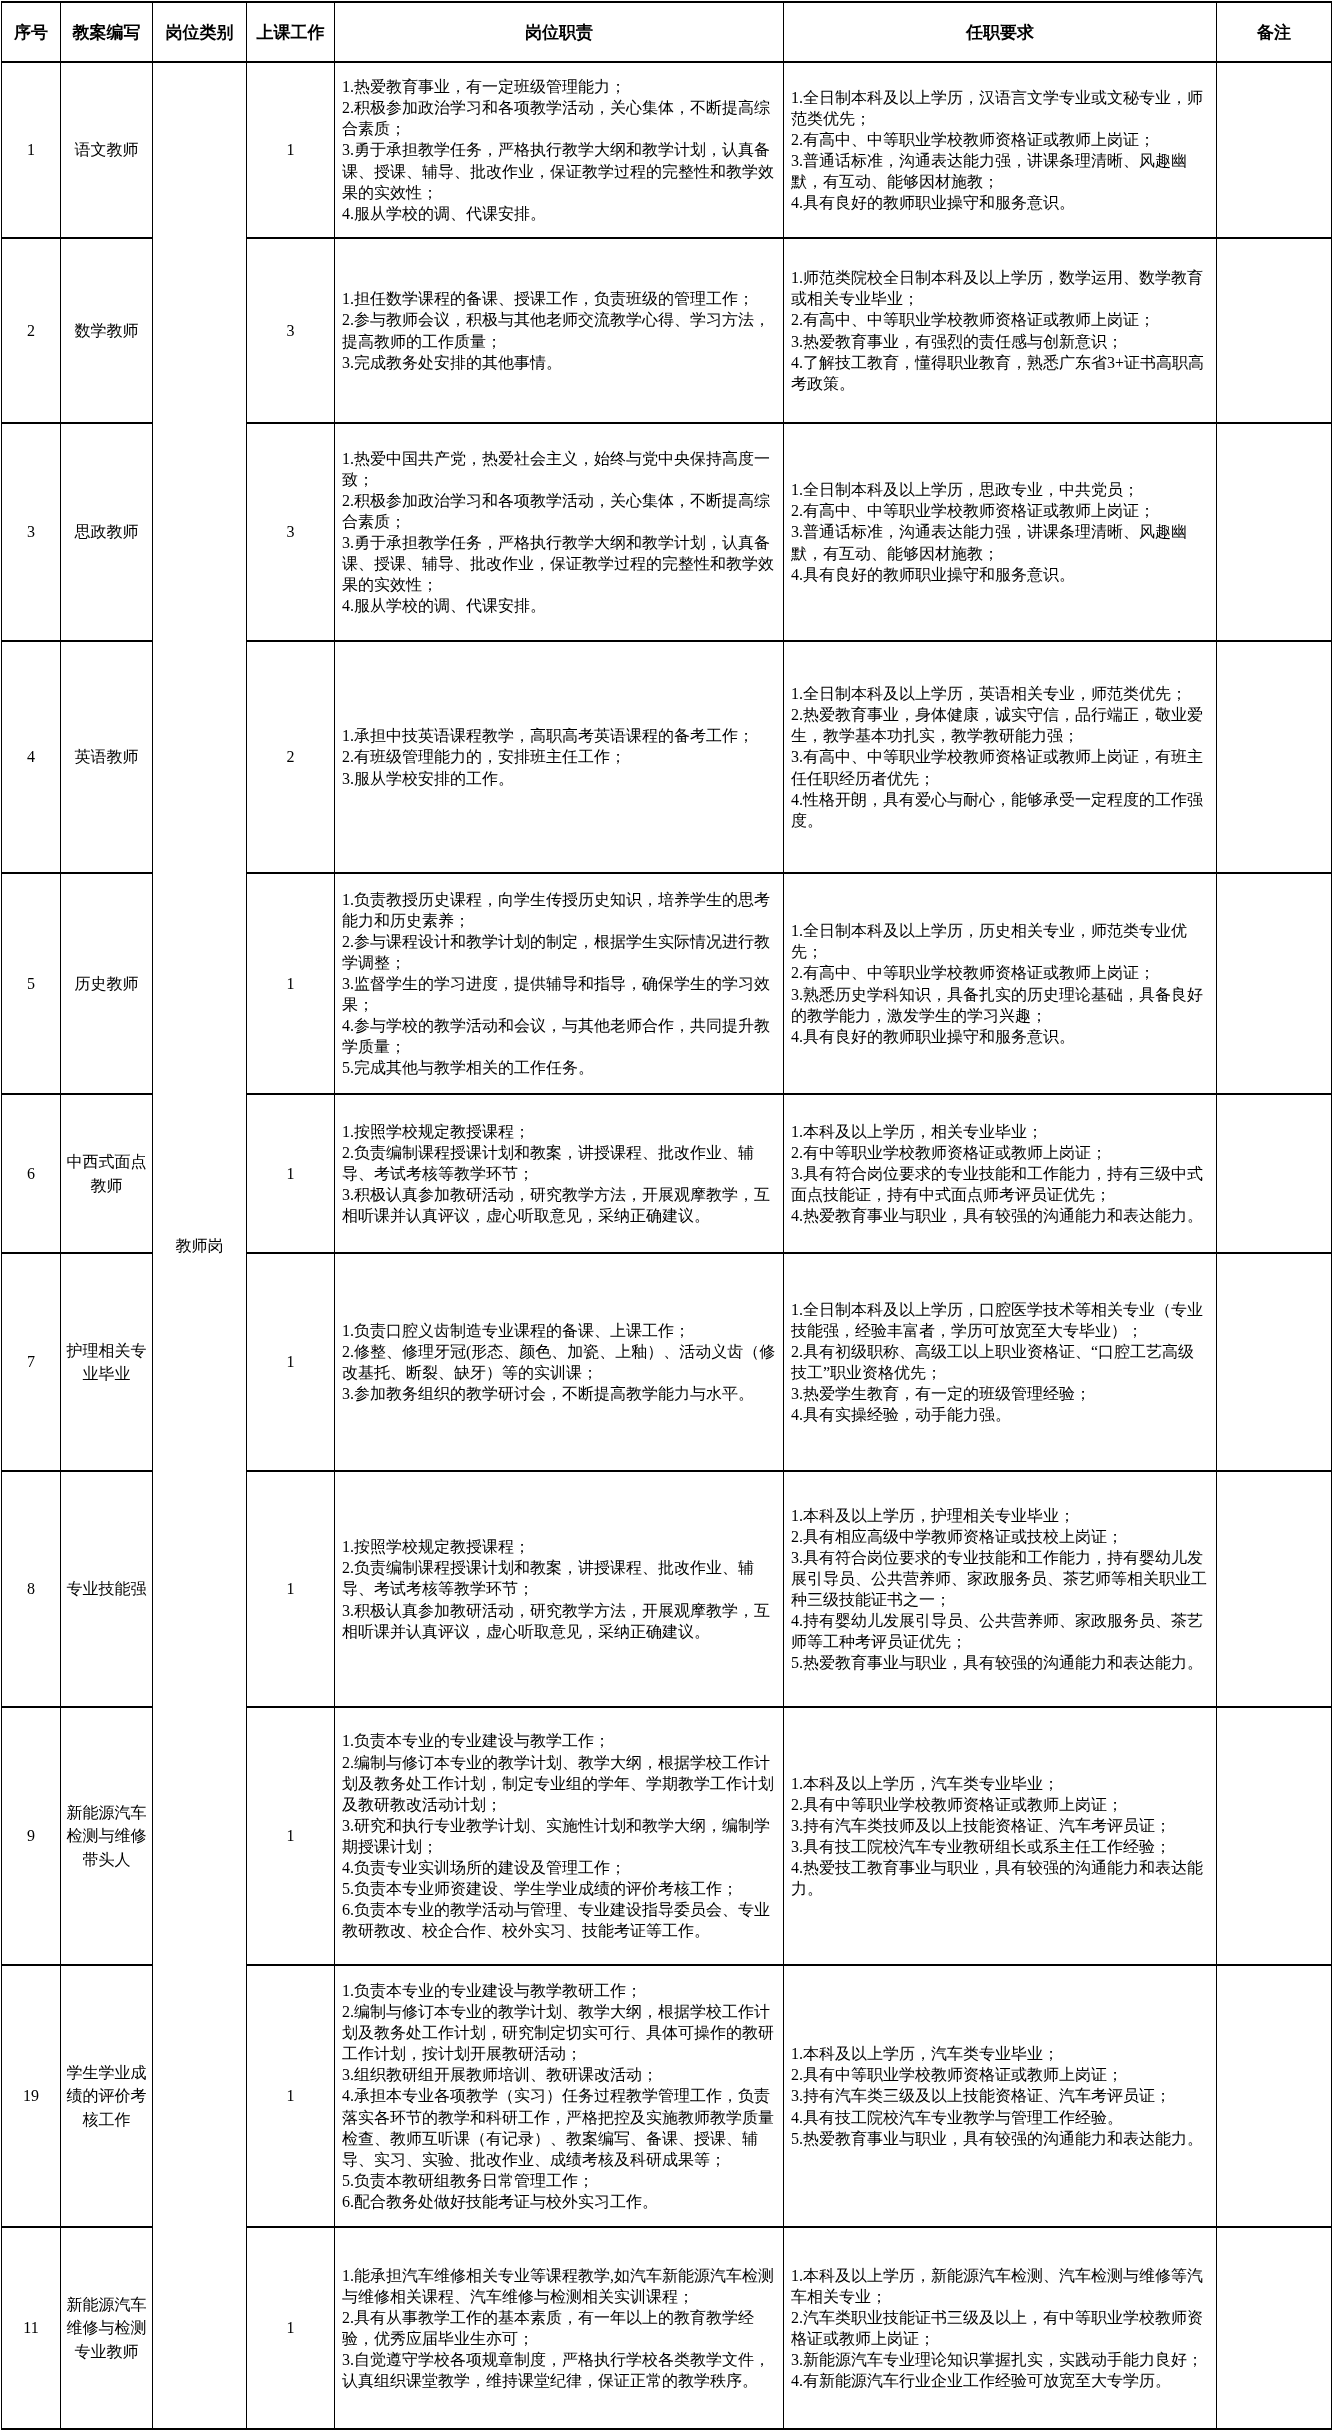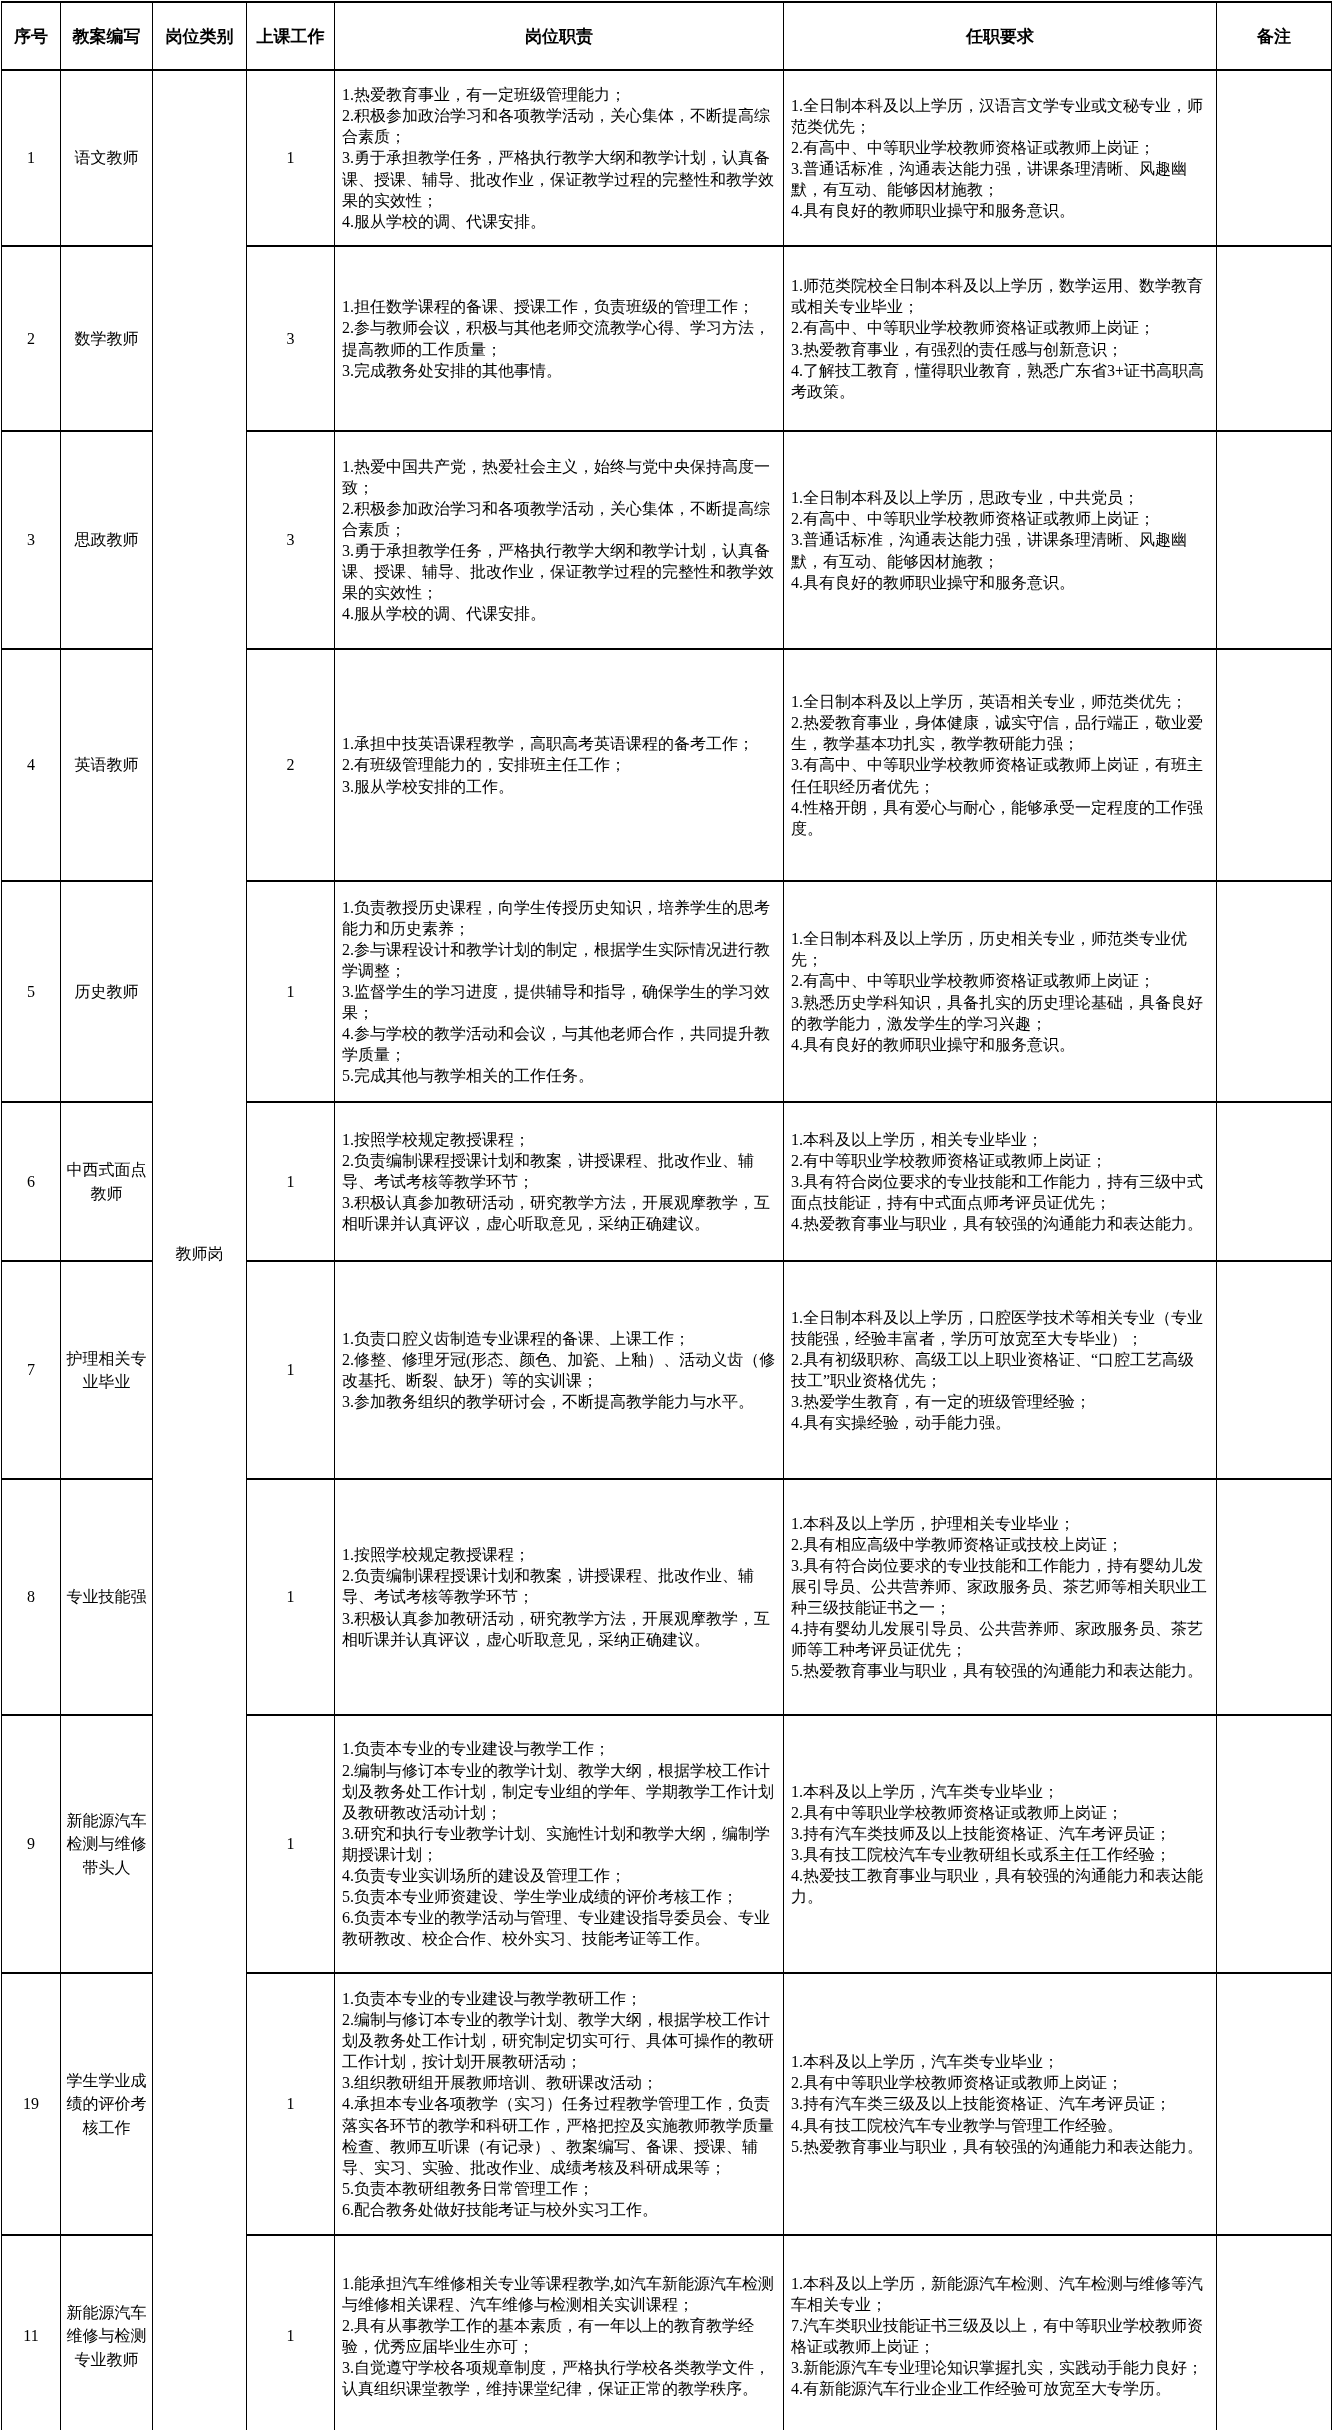--- a/index.html
+++ b/index.html
@@ -58,21 +58,21 @@
   <colgroup>
     <col style="width:59px">
     <col style="width:92px">
     <col style="width:94px">
     <col style="width:88px">
     <col style="width:449px">
     <col style="width:433px">
     <col style="width:115px">
   </colgroup>
   <thead>
-    <tr style="height:68px">
+    <tr style="height:60px">
       <th>序号</th>
       <th>教案编写</th>
       <th>岗位类别</th>
       <th>上课工作</th>
       <th>岗位职责</th>
       <th>任职要求</th>
       <th>备注</th>
     </tr>
   </thead>
   <tbody>
@@ -221,19 +221,19 @@
       <td class="remark-cell"></td>
     </tr>
     <tr style="height:202px">
       <td class="center-cell">11</td>
       <td class="center-cell">新能源汽车维修与检测专业教师</td>
       <td class="center-cell">1</td>
       <td class="text-cell">1.能承担汽车维修相关专业等课程教学,如汽车新能源汽车检测与维修相关课程、汽车维修与检测相关实训课程；
 2.具有从事教学工作的基本素质，有一年以上的教育教学经验，优秀应届毕业生亦可；
 3.自觉遵守学校各项规章制度，严格执行学校各类教学文件，认真组织课堂教学，维持课堂纪律，保证正常的教学秩序。</td>
       <td class="text-cell">1.本科及以上学历，新能源汽车检测、汽车检测与维修等汽车相关专业；
-7.汽车类职业技能证书三级及以上，有中等职业学校教师资格证或教师上岗证；
+2.汽车类职业技能证书三级及以上，有中等职业学校教师资格证或教师上岗证；
 3.新能源汽车专业理论知识掌握扎实，实践动手能力良好；
 4.有新能源汽车行业企业工作经验可放宽至大专学历。</td>
       <td class="remark-cell"></td>
     </tr>
   </tbody>
 </table>
 
 </body></html>

